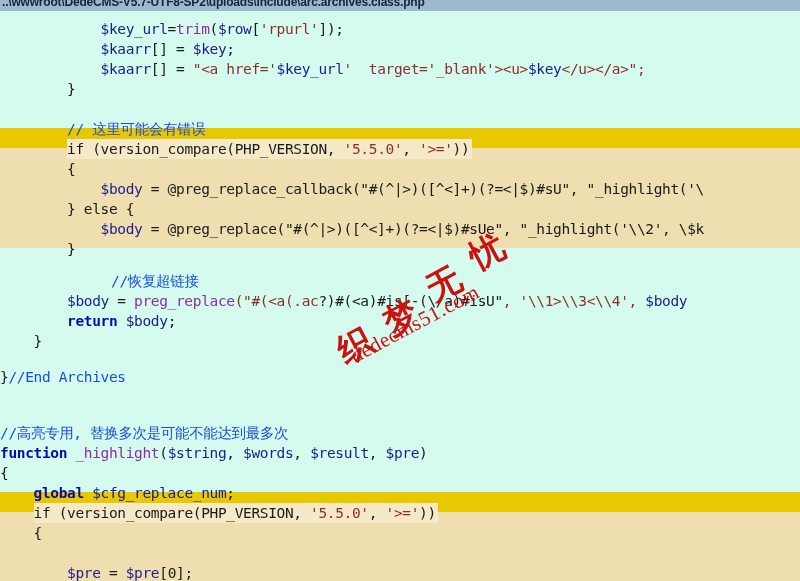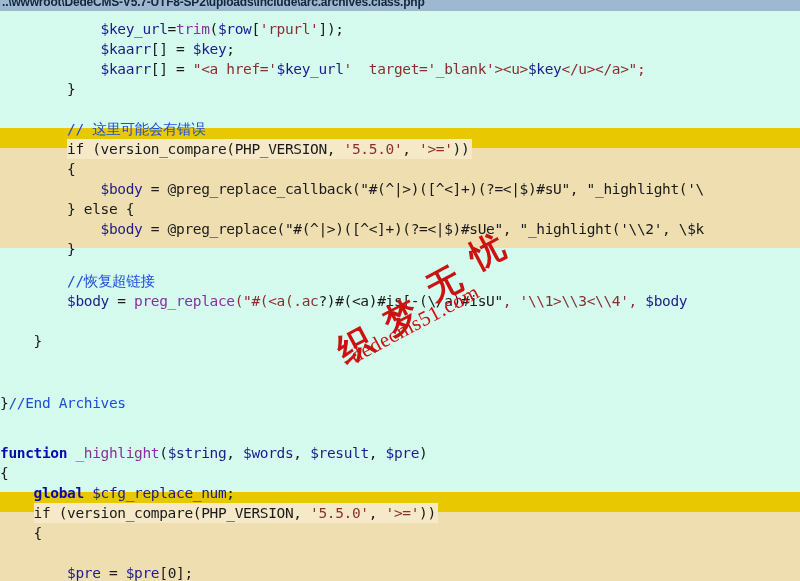--- a/index.html
+++ b/index.html
@@ -148,27 +148,29 @@
         <div class="line" style="top: 68px;"><span style="position: relative;"><span class="t-plain">        }</span></span></div>
         <div class="line" style="top: 88px;"><span style="position: relative;"></span></div>
         <div class="line" style="top: 108px;"><span style="position: relative;"><span class="t-plain">        </span><span class="t-cmt">// 这里可能会有错误</span></span></div>
         <div class="line" style="top: 128px;"><span class="sel" style="position: absolute; left: 67.36px; top: 0px; height: 20px; width: 404.16px;"></span><span style="position: relative;"><span class="t-plain">        </span><span class="t-plain">if</span><span class="t-plain"> (</span><span class="t-plain">version_compare</span><span class="t-plain">(PHP_VERSION, </span><span class="t-str">'5.5.0'</span><span class="t-plain">, </span><span class="t-str">'&gt;='</span><span class="t-plain">))</span></span></div>
         <div class="line" style="top: 148px;"><span style="position: relative;"><span class="t-plain">        {</span></span></div>
         <div class="line" style="top: 168px;"><span style="position: relative;"><span class="t-plain">            </span><span class="t-var">$body</span><span class="t-plain"> = @</span><span class="t-plain">preg_replace_callback</span><span class="t-plain">("#(^|&gt;)([^&lt;]+)(?=&lt;|$)#sU"</span><span class="t-plain">, "_highlight('\</span></span></div>
         <div class="line" style="top: 188px;"><span style="position: relative;"><span class="t-plain">        } else {</span></span></div>
         <div class="line" style="top: 208px;"><span style="position: relative;"><span class="t-plain">            </span><span class="t-var">$body</span><span class="t-plain"> = @</span><span class="t-plain">preg_replace</span><span class="t-plain">("#(^|&gt;)([^&lt;]+)(?=&lt;|$)#sUe"</span><span class="t-plain">, "_highlight('\\2', \$k</span></span></div>
         <div class="line" style="top: 228px;"><span style="position: relative;"><span class="t-plain">        }</span></span></div>
         <div class="line" style="top: 248px;"><span style="position: relative;"></span></div>
-        <div class="line" style="top: 260px;"><span style="position: relative;"><span class="t-plain">        </span><span class="t-cmt">//恢复超链接</span></span></div>
+        <div class="line" style="top: 260px;"><span style="position: relative; margin-left: 44px;"><span class="t-plain">        </span><span class="t-cmt">//恢复超链接</span></span></div>
         <div class="line" style="top: 280px;"><span style="position: relative;"><span class="t-plain">        </span><span class="t-var">$body</span><span class="t-plain"> = </span><span class="t-func">preg_replace</span><span class="t-str">("#(&lt;a(.ac</span><span class="t-plain">?)#(&lt;a)#is[-(\/a)#isU"</span><span class="t-str">, '\\1&gt;\\3&lt;\\4', </span><span class="t-var">$body</span></span></div>
+        <div class="line" style="top: 300px;"><span style="position: relative;"><span class="t-plain">        </span><span class="t-kw">return</span><span class="t-plain"> </span><span class="t-var">$body</span><span class="t-plain">;</span></span></div>
         <div class="line" style="top: 320px;"><span style="position: relative;"><span class="t-plain">    }</span></span></div>
         <div class="line" style="top: 340px;"><span style="position: relative;"></span></div>
         <div class="line" style="top: 360px;"><span style="position: relative;"></span></div>
-        <div class="line" style="top: 382px;"><span style="position: relative;"><span class="t-plain">}</span><span class="t-cmt">//End Archives</span></span></div>
+        <div class="line" style="top: 356px;"><span style="position: relative;"><span class="t-plain">}</span><span class="t-cmt">//End Archives</span></span></div>
         <div class="line" style="top: 392px;"><span style="position: relative;"></span></div>
+        <div class="line" style="top: 412px;"><span style="position: relative;"><span class="t-cmt">//高亮专用, 替换多次是可能不能达到最多次</span></span></div>
         <div class="line" style="top: 432px;"><span style="position: relative;"><span class="t-kw">function</span><span class="t-plain"> </span><span class="t-func">_highlight</span><span class="t-plain">(</span><span class="t-var">$string</span><span class="t-plain">, </span><span class="t-var">$words</span><span class="t-plain">, </span><span class="t-var">$result</span><span class="t-plain">, </span><span class="t-var">$pre</span><span class="t-plain">)</span></span></div>
         <div class="line" style="top: 452px;"><span style="position: relative;"><span class="t-plain">{</span></span></div>
         <div class="line" style="top: 472px;"><span style="position: relative;"><span class="t-plain">    </span><span class="t-kw">global</span><span class="t-plain"> </span><span class="t-var">$cfg_replace_num</span><span class="t-plain">;</span></span></div>
         <div class="line" style="top: 492px;"><span class="sel" style="position: absolute; left: 33.68px; top: 0px; height: 20px; width: 404.16px;"></span><span style="position: relative;"><span class="t-plain">    </span><span class="t-plain">if</span><span class="t-plain"> (</span><span class="t-plain">version_compare</span><span class="t-plain">(PHP_VERSION, </span><span class="t-str">'5.5.0'</span><span class="t-plain">, </span><span class="t-str">'&gt;='</span><span class="t-plain">))</span></span></div>
         <div class="line" style="top: 512px;"><span style="position: relative;"><span class="t-plain">    {</span></span></div>
         <div class="line" style="top: 552px;"><span style="position: relative;"><span class="t-plain">        </span><span class="t-var">$pre</span><span class="t-plain"> = </span><span class="t-var">$pre</span><span class="t-plain">[0];</span></span></div>
       </div>
 
     <div class="watermark">
       <span class="wm-cal wm-c1">织</span>

